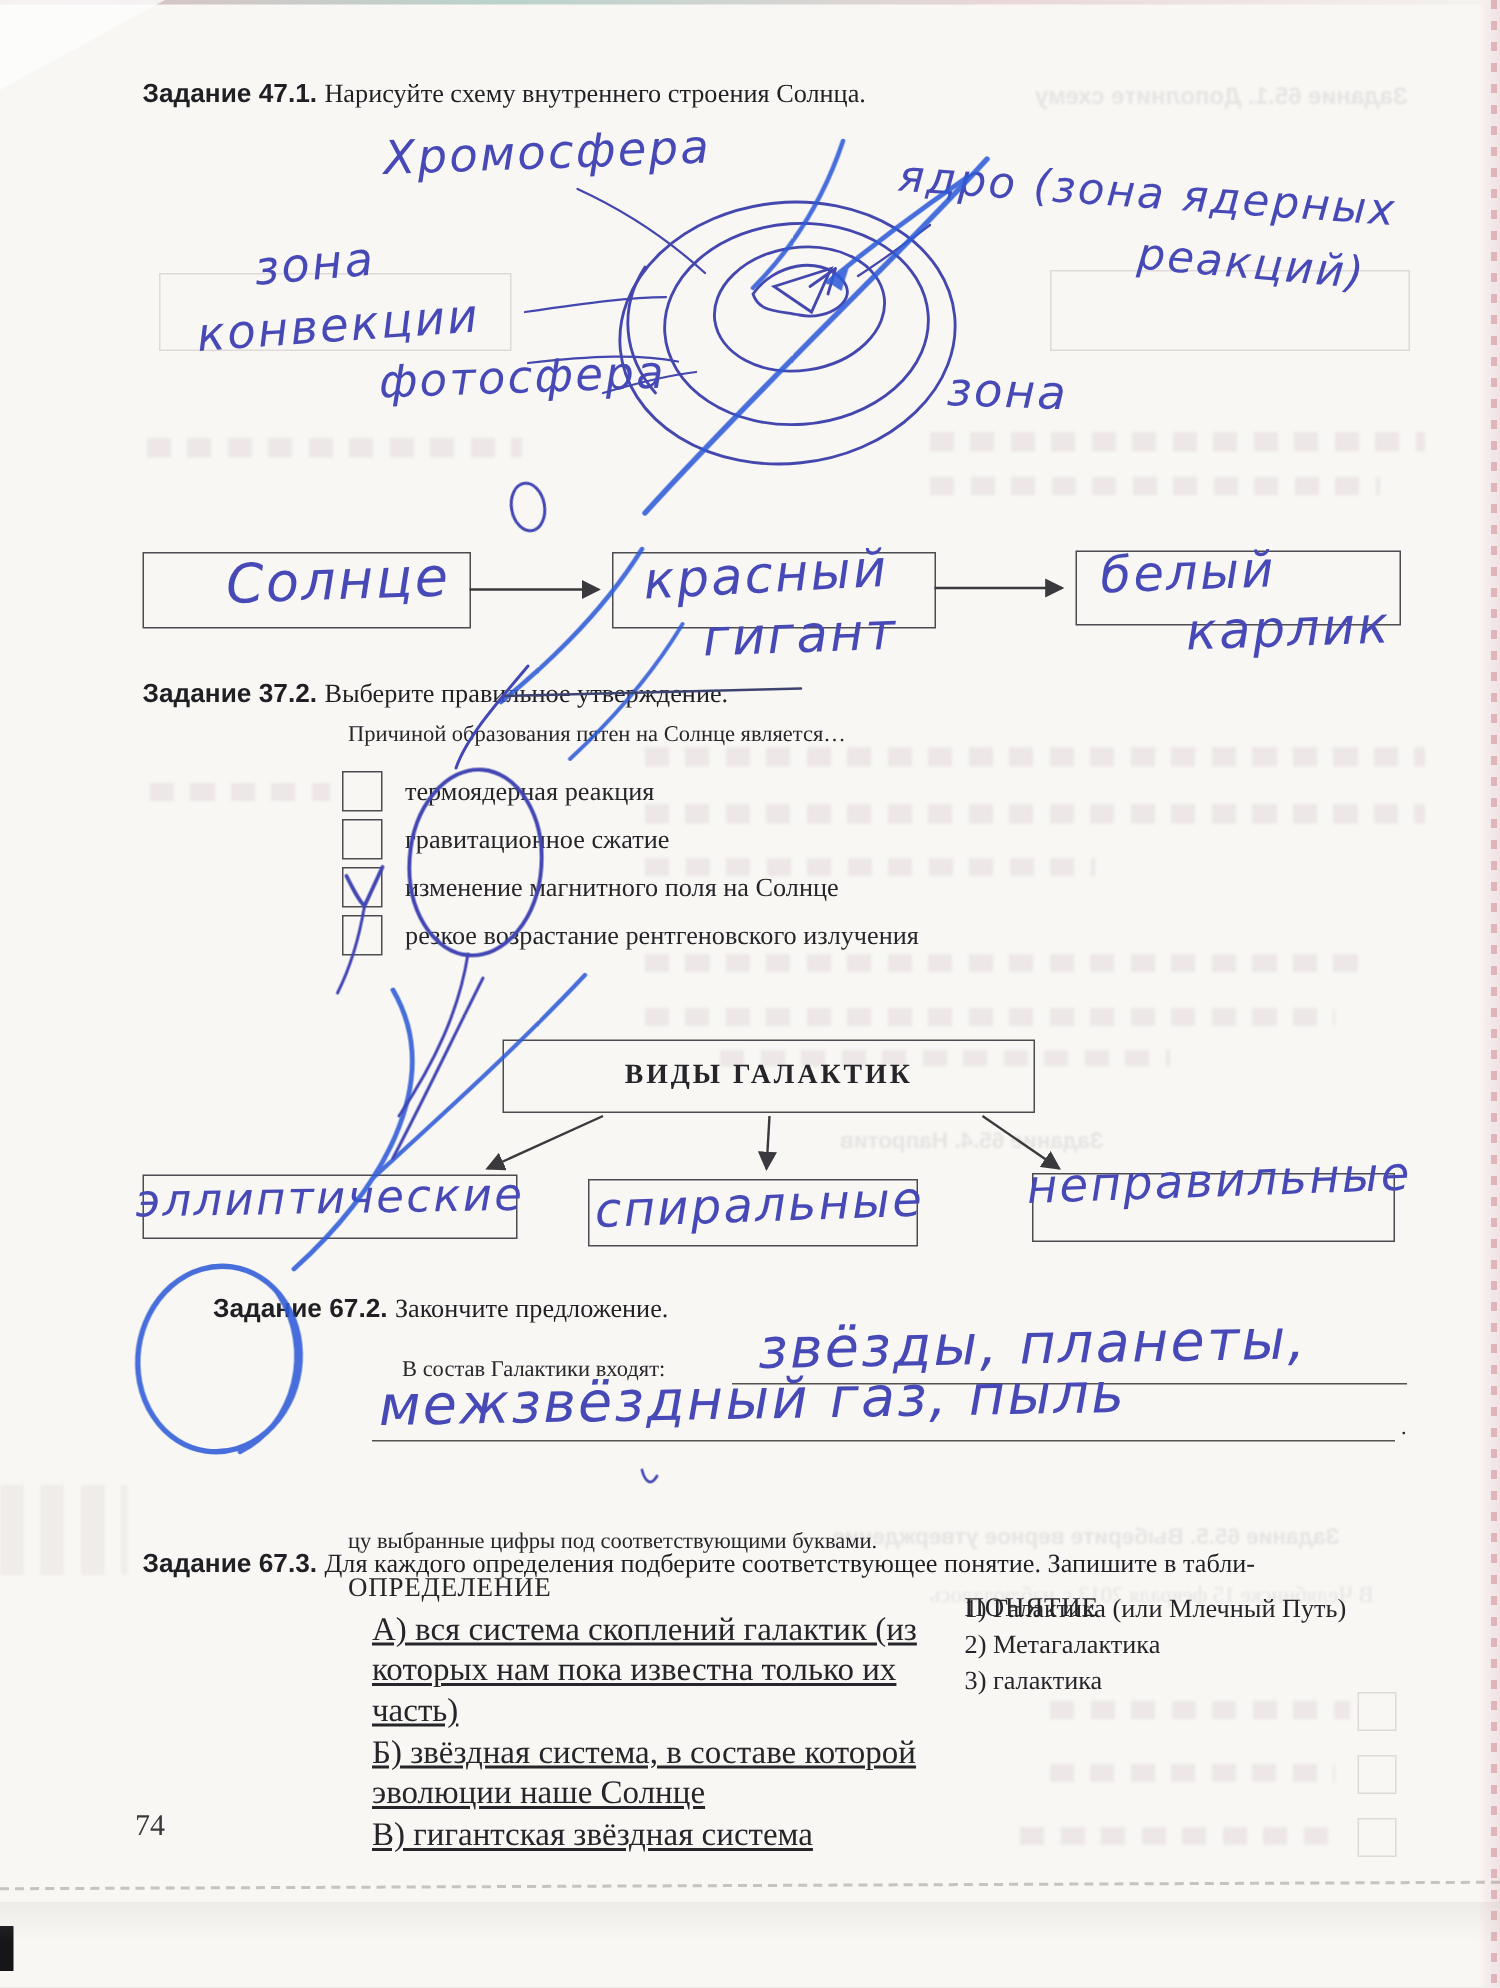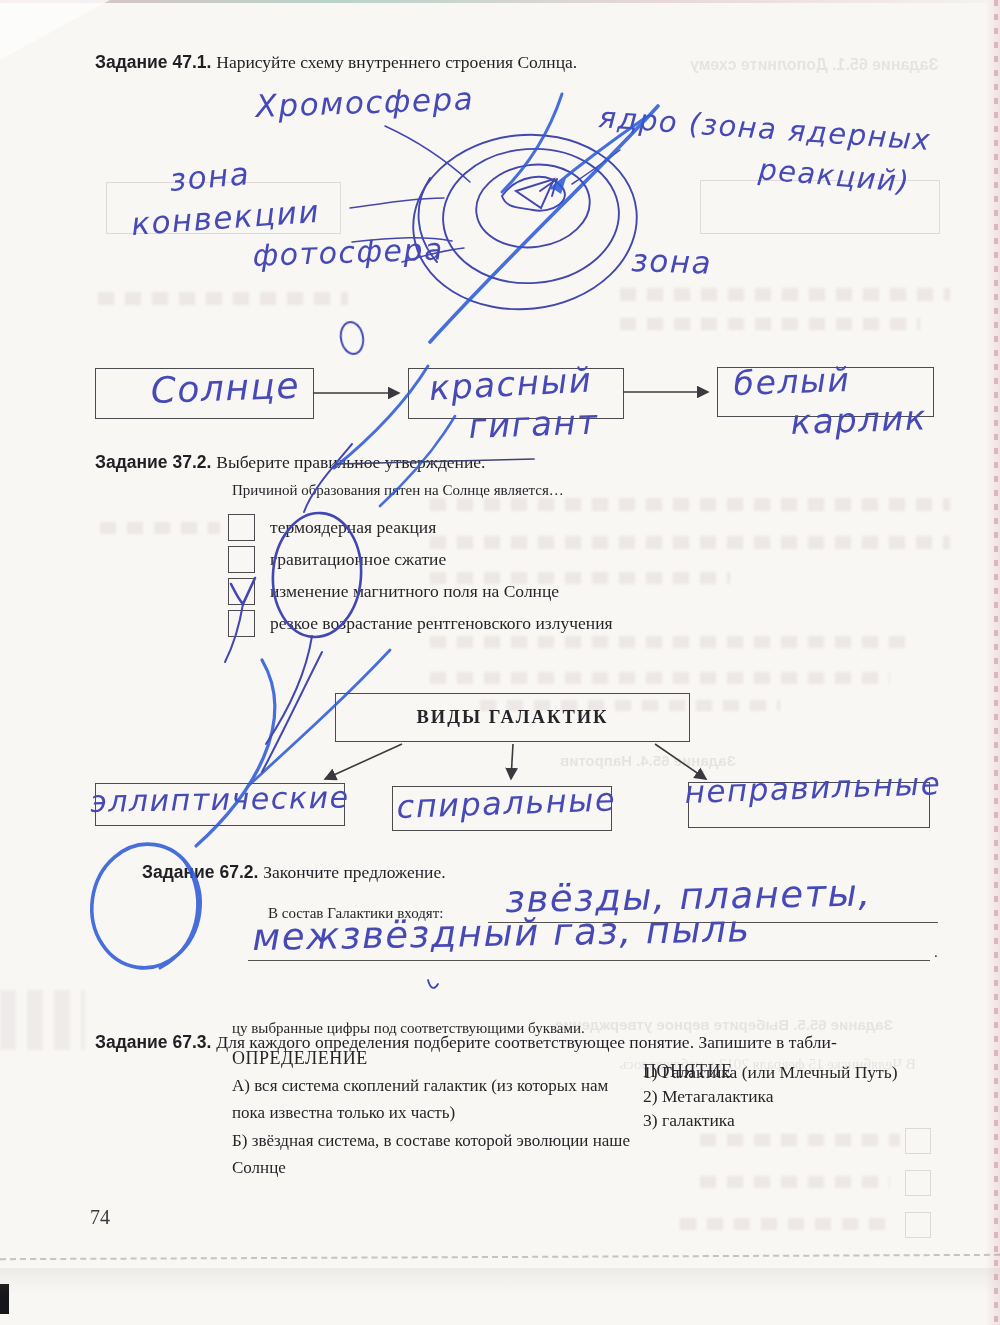--- a/index.html
+++ b/index.html
@@ -18,21 +18,21 @@
   .crease-dash{position:absolute;left:0;top:1256px;width:100%;height:0;
     border-top:2px dashed rgba(150,143,135,.5);transform:rotate(-0.25deg);}
   .crease-soft{position:absolute;left:0;top:1268px;width:100%;height:26px;
     background:linear-gradient(180deg,rgba(190,183,175,.18),rgba(248,247,244,0));}
   
   .task-head{position:absolute;font-family:"Liberation Sans",sans-serif;font-weight:bold;
     font-size:17.5px;color:#1f1f24;white-space:nowrap;}
   .task-body{font-family:"Liberation Serif",serif;font-weight:normal;font-size:17.5px;}
   .print{position:absolute;font-size:15px;white-space:nowrap;}
   .colhead{position:absolute;font-size:18px;letter-spacing:.5px;}
-  .defs{position:absolute;left:232px;top:1072px;width:402px;font-size:17px;line-height:27px;}
+  .defs{position:absolute;left:248px;top:1072px;width:402px;font-size:22px;line-height:27px;text-decoration:underline;}
   .defs div{margin-bottom:1px;}
   .concepts{position:absolute;left:643px;top:1060px;font-size:17.5px;line-height:24px;}
   .schema-box{position:absolute;border:1.6px solid #4c4c50;background:transparent;}
   .center-text{display:flex;align-items:center;justify-content:center;
     font-size:18.5px;letter-spacing:2px;font-weight:bold;}
   .checkbox{position:absolute;width:25px;height:25px;border:1.4px solid #4c4c50;background:transparent;}
   .cbx-label{position:absolute;font-size:17.5px;white-space:nowrap;}
   .ansline{position:absolute;border-bottom:1.4px solid #56514c;height:0;}
   .pagenum{position:absolute;left:90px;top:1206px;font-size:20px;color:#3a3a3e;}
   
@@ -144,20 +144,21 @@
   <div class="task-head" style="left:95px;top:992px;margin-top:40px;">
     <span>Задание 67.3.</span>
     <span class="task-body">Для каждого определения подберите соответствующее понятие. Запишите в табли-</span>
   </div>
   <div class="print" style="left:232px;top:1020px;">цу выбранные цифры под соответствующими буквами.</div>
   <div class="colhead" style="left:232px;top:1048px;">ОПРЕДЕЛЕНИЕ</div>
   <div class="colhead" style="left:643px;top:1061px;">ПОНЯТИЕ</div>
   <div class="defs">
     <div>А) вся система скоплений галактик (из которых нам пока известна только их часть)</div>
     <div>Б) звёздная система, в составе которой эволюции наше Солнце</div>
+    <div>В) гигантская звёздная система</div>
   </div>
   <div class="concepts">
     <div>1) Галактика (или Млечный Путь)</div>
     <div>2) Метагалактика</div>
     <div>3) галактика</div>
   </div>
 
   <div class="pagenum">74</div>
 
   <svg class="overlay" width="1000" height="1325" viewBox="0 0 1000 1325">

